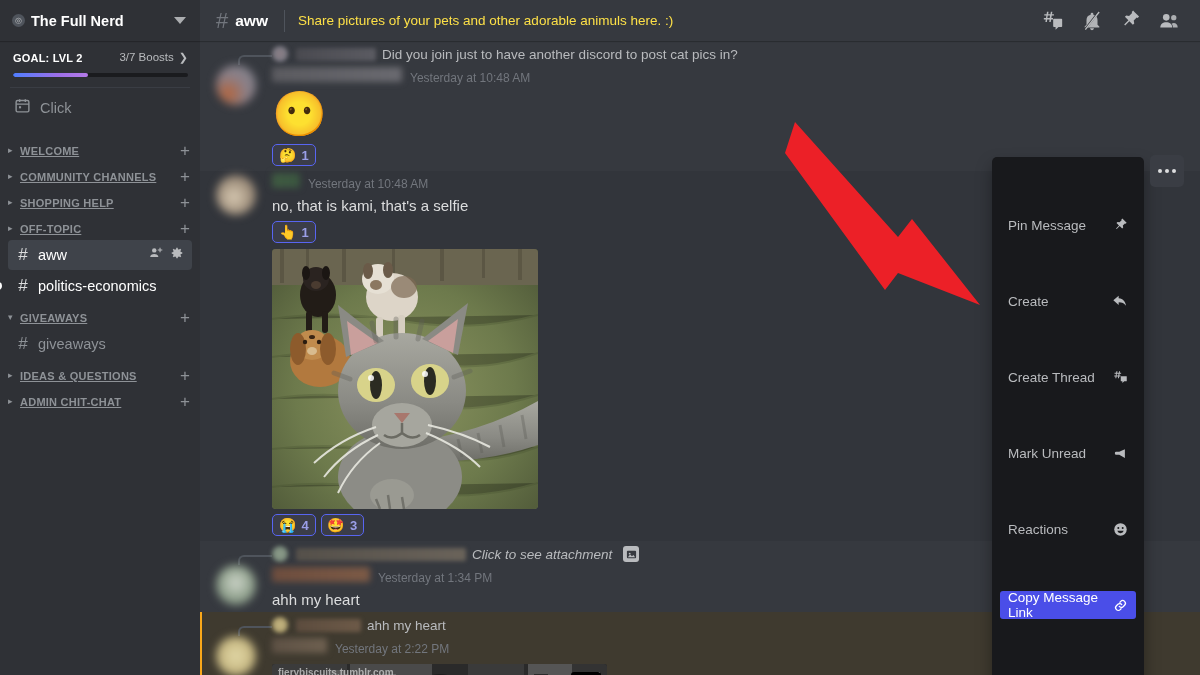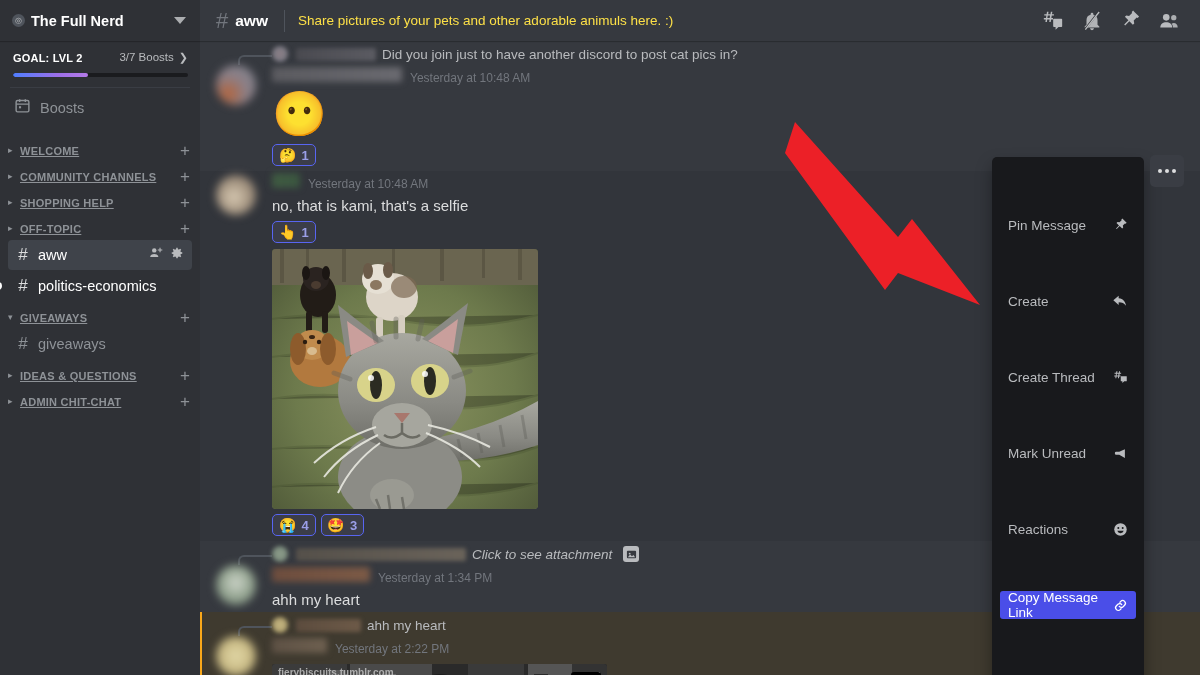--- a/index.html
+++ b/index.html
@@ -247,21 +247,21 @@
     <div class="sb-divider"></div>
 
     <div class="events-row">
       <span>
         <svg width="17" height="17" viewBox="0 0 24 24" fill="none" stroke="#8e9297" stroke-width="2">
           <rect x="3" y="5" width="18" height="16" rx="2"></rect>
             <path d="M3 10h18M8 3v4M16 3v4"></path>
           <rect x="7" y="13" width="3" height="3" fill="#8e9297" stroke="none"></rect>
         </svg>
       </span>
-      <span class="events-label">Boosts</span>
+      <span class="events-label">Click</span>
     </div>
 
     <div class="channels" id="channel-list">
         <div class="cat-row">
           <span class="cat-arrow">▸</span>
           <span class="cat-name">WELCOME</span>
           <span class="cat-plus">+</span>
         </div>
         <div class="cat-row">
           <span class="cat-arrow">▸</span>

